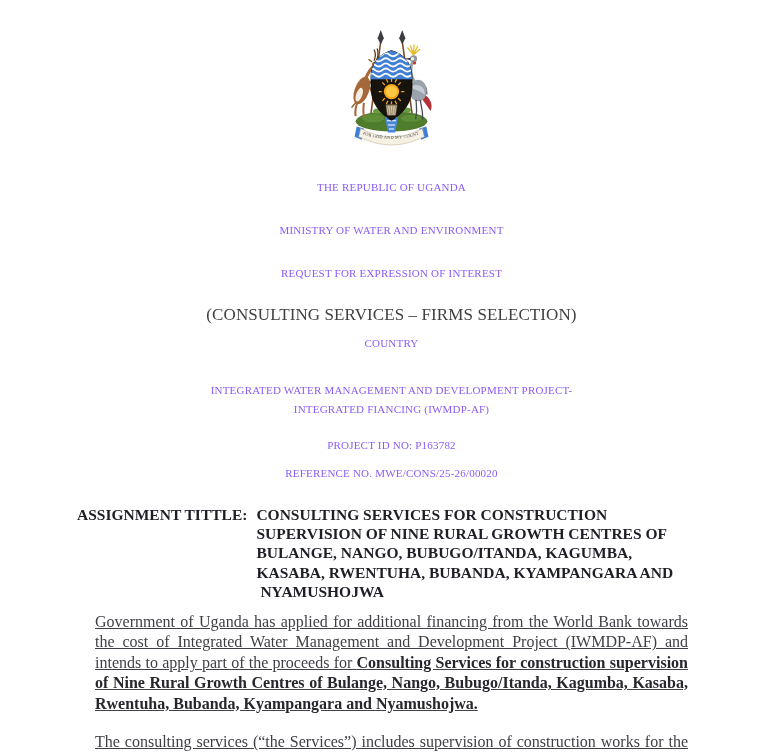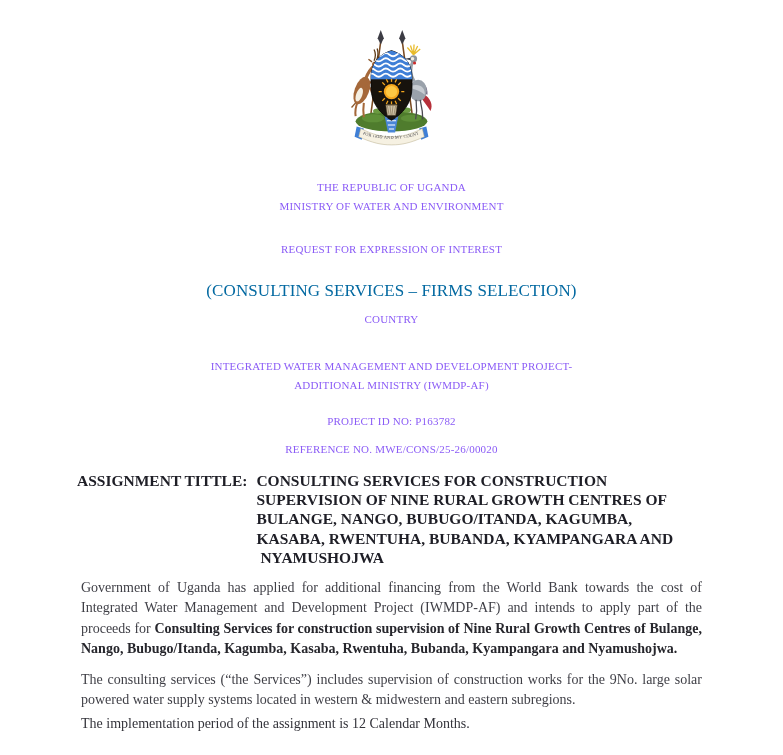--- a/index.html
+++ b/index.html
@@ -20,44 +20,45 @@
   }
   .h-center {
     text-align: center;
     font-weight: normal;
     font-size: 11px;
     line-height: 19px;
     color: #8b5cf6;
     letter-spacing: 0.2px;
   }
   #h-republic  { margin-top: 32px; }
-  #h-ministry  { }
+  #h-ministry  { margin-top: 24px; }
   #h-request   { margin-top: 24px; }
-  #h-selection { margin-top: 22px; font-weight: normal; font-size: 17px; color: #0369a1; letter-spacing: 0.1px; }
+  #h-selection { margin-top: 22px; font-weight: normal; font-size: 17px; color: #404040; letter-spacing: 0.1px; }
   #h-country   { margin-top: 10px; }
   #h-project   { margin-top: 28px; }
   #h-projectid { margin-top: 17px; }
   #h-reference { margin-top: 9px; }
   .assignment {
     display: flex;
-    margin-top: 12px;
+    margin-top: 22px;
     font-weight: bold;
     font-size: 15.5px;
     line-height: 19.2px;
     color: #1e1e26;
   }
   .assignment-label { white-space: nowrap; padding-right: 9px; }
   .assignment-title .t-line { white-space: nowrap; }
   .assignment-title .t-line:last-child { padding-left: 4px; }
   .body-para {
-    margin: 4px;
-    font-size: 14px;
+    margin: 18px;
+    font-size: 16px;
     line-height: 20.4px;
     text-align: justify;
     color: #3f3f46;
+    text-decoration: underline;
   }
   .body-para b, .body-para strong { color: #26262c; }
   #para-financing     { margin-top: 11px; }
   #para-services      { margin-top: 10px; }
   #para-implementation{ margin-top: 4px;  text-align: left; color: #33333a; }
 </style>
 </head>
 <body>
 
 <div class="page">
@@ -166,21 +167,21 @@
   </div>
 
   <div class="doc">
     <div class="h-center" id="h-republic">THE REPUBLIC OF UGANDA</div>
     <div class="h-center" id="h-ministry">MINISTRY OF WATER AND ENVIRONMENT</div>
     <div class="h-center" id="h-request">REQUEST FOR EXPRESSION OF INTEREST</div>
     <div class="h-center" id="h-selection">(CONSULTING SERVICES – FIRMS SELECTION)</div>
     <div class="h-center" id="h-country">COUNTRY</div>
     <div class="h-center" id="h-project">
       <div>INTEGRATED WATER MANAGEMENT AND DEVELOPMENT PROJECT-</div>
-      <div>ADDITIONAL MINISTRY (IWMDP-AF)</div>
+      <div>INTEGRATED FIANCING (IWMDP-AF)</div>
     </div>
     <div class="h-center" id="h-projectid">PROJECT ID NO: P163782</div>
     <div class="h-center" id="h-reference">REFERENCE NO. MWE/CONS/25-26/00020</div>
 
     <div class="assignment">
       <div class="assignment-label">ASSIGNMENT TITTLE:</div>
       <div class="assignment-title">
         <div class="t-line">CONSULTING SERVICES FOR CONSTRUCTION</div>
         <div class="t-line">SUPERVISION OF NINE RURAL GROWTH CENTRES OF</div>
         <div class="t-line">BULANGE, NANGO, BUBUGO/ITANDA, KAGUMBA,</div>

